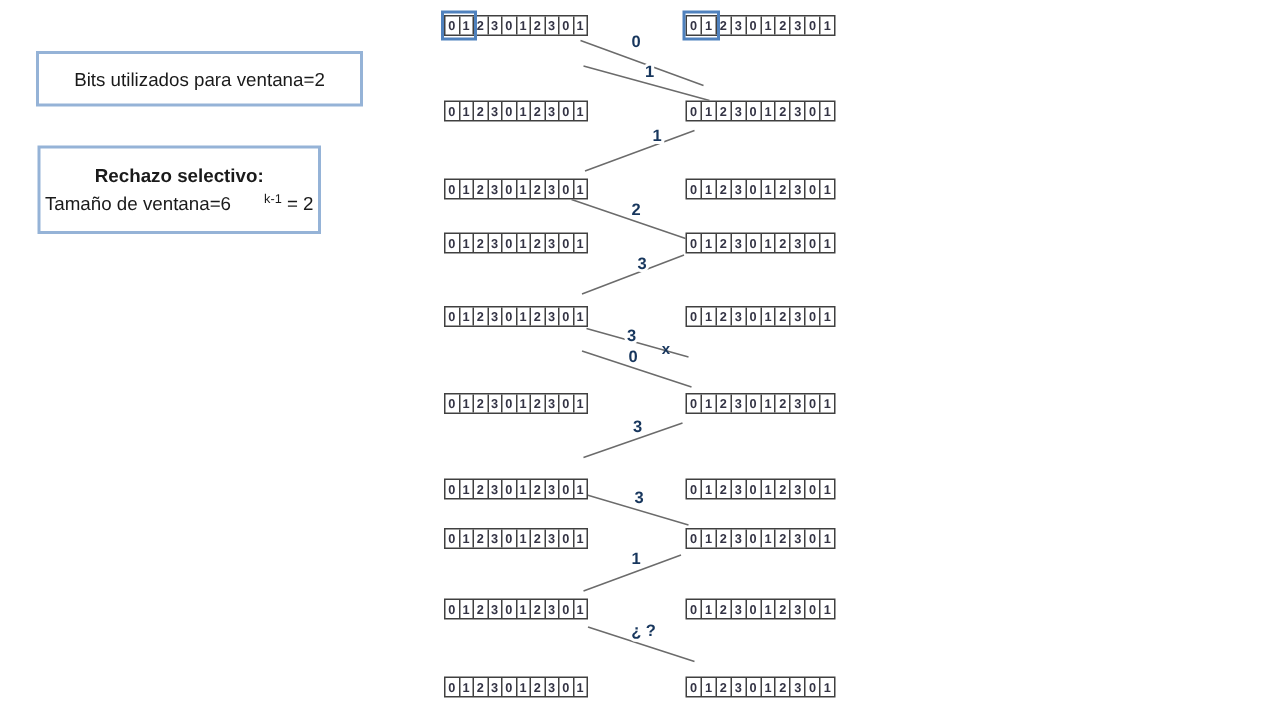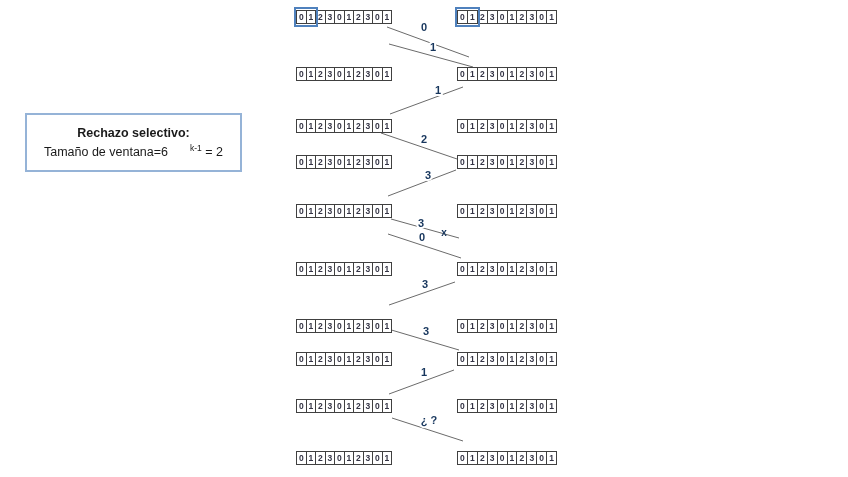--- a/index.html
+++ b/index.html
@@ -6,21 +6,21 @@
   #canvas{
     position:relative;width:848px;height:477px;background:#ffffff;
     font-family:"Liberation Sans",sans-serif;overflow:hidden;
   }
   .info-box{
     position:absolute;background:#fff;border:2px solid #95b3d7;
     display:flex;flex-direction:column;align-items:center;justify-content:center;
     text-align:center;color:#1a1a1a;box-sizing:border-box;
   }
   #bits-box{left:24px;top:34px;width:218px;height:37px;font-size:12.5px;}
-  #rechazo-box{left:25px;top:113px;width:217px;height:59px;font-size:12.5px;line-height:1.45;}
+  #rechazo-box{left:25px;top:97px;width:189px;height:59px;font-size:12.5px;line-height:1.45;}
   #rechazo-box .bold-line{font-weight:bold;}
   sup{font-size:8.5px;padding-left:22px;}
   .strip{
     position:absolute;display:flex;box-sizing:border-box;
     border:1.5px solid #404040;background:#fff;height:14px;
   }
   .cell{
     flex:1;display:flex;align-items:center;justify-content:center;
     font-size:8.5px;font-weight:bold;color:#333344;
     border-right:1px solid #404040;box-sizing:border-box;line-height:1;
@@ -30,20 +30,23 @@
     position:absolute;border:2.5px solid #4f81bd;background:transparent;
     box-sizing:border-box;
   }
   #overlay{position:absolute;left:0;top:0;width:848px;height:477px;pointer-events:none;}
 </style>
 </head>
 <body>
 
 <div id="canvas">
 
+  <div id="bits-box" class="info-box">
+    <span>Bits utilizados para ventana=2</span>
+  </div>
 
   <div id="rechazo-box" class="info-box">
     <span class="bold-line">Rechazo selectivo:</span>
     <span><span>Tamaño de ventana=6</span><sup>k-1</sup><span> = 2</span></span>
   </div>
 
   <div id="diagram">
 
     <svg id="overlay" xmlns="http://www.w3.org/2000/svg" viewBox="0 0 848 477">
         <line x1="387" y1="27" x2="469" y2="57" stroke="#6b6b6b" stroke-width="1"></line>

